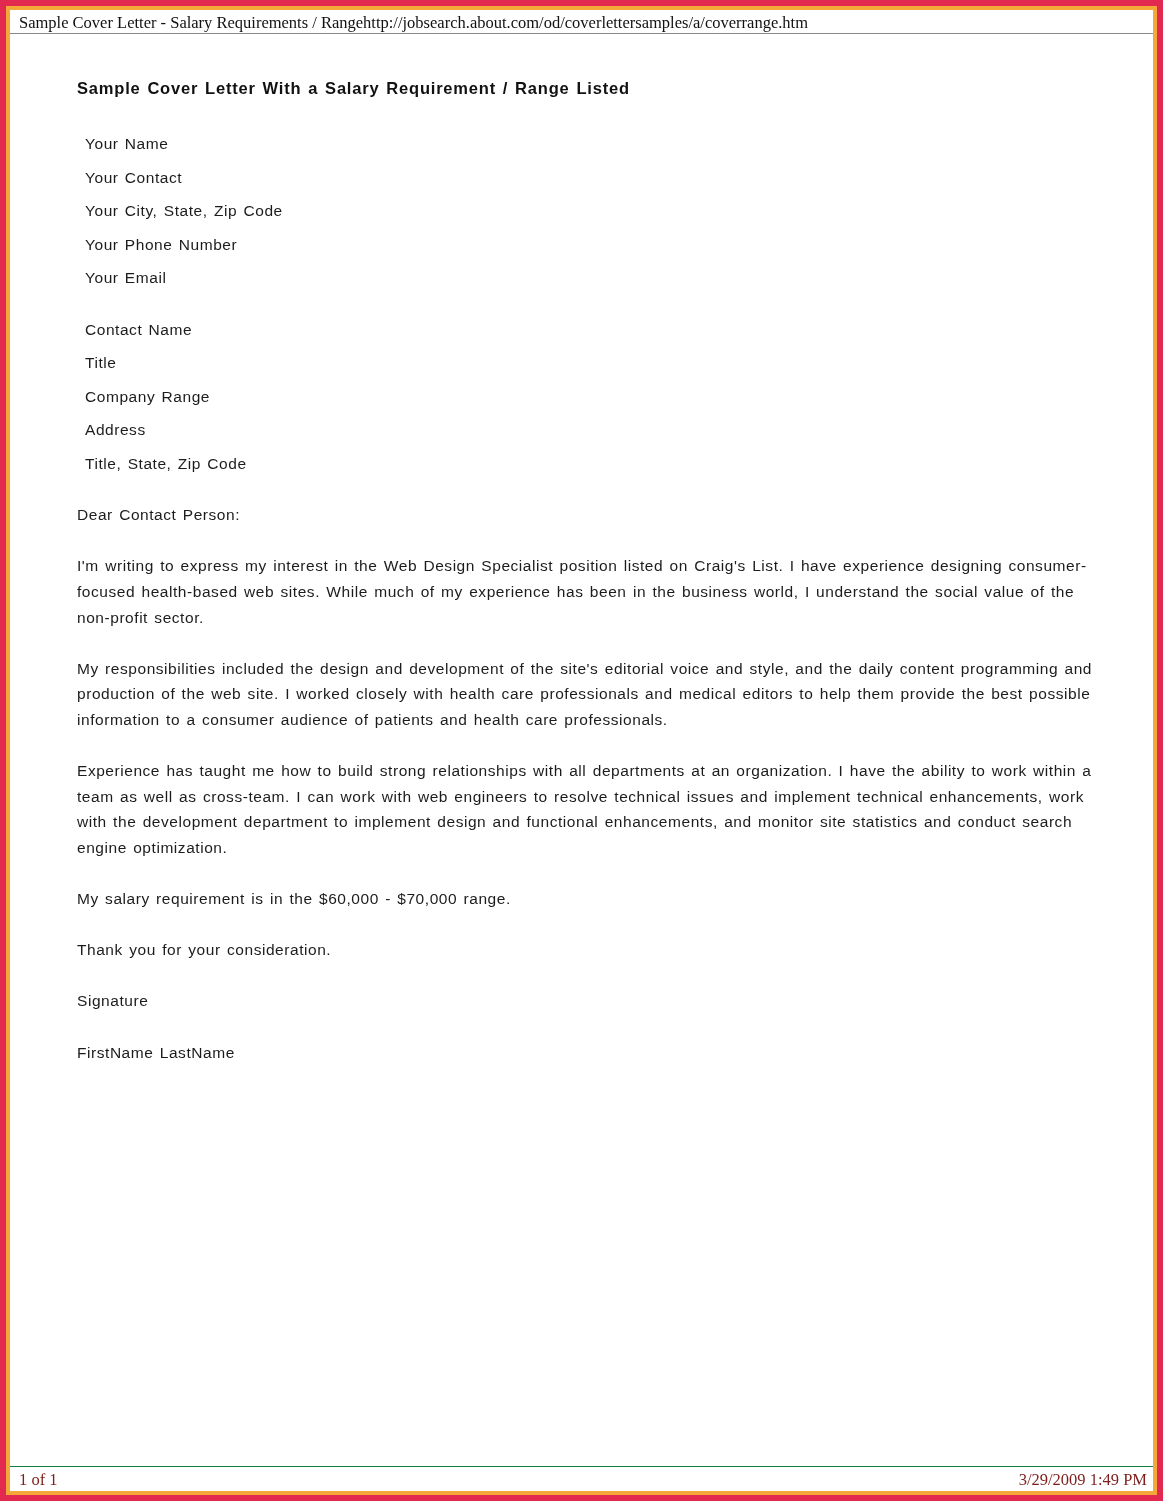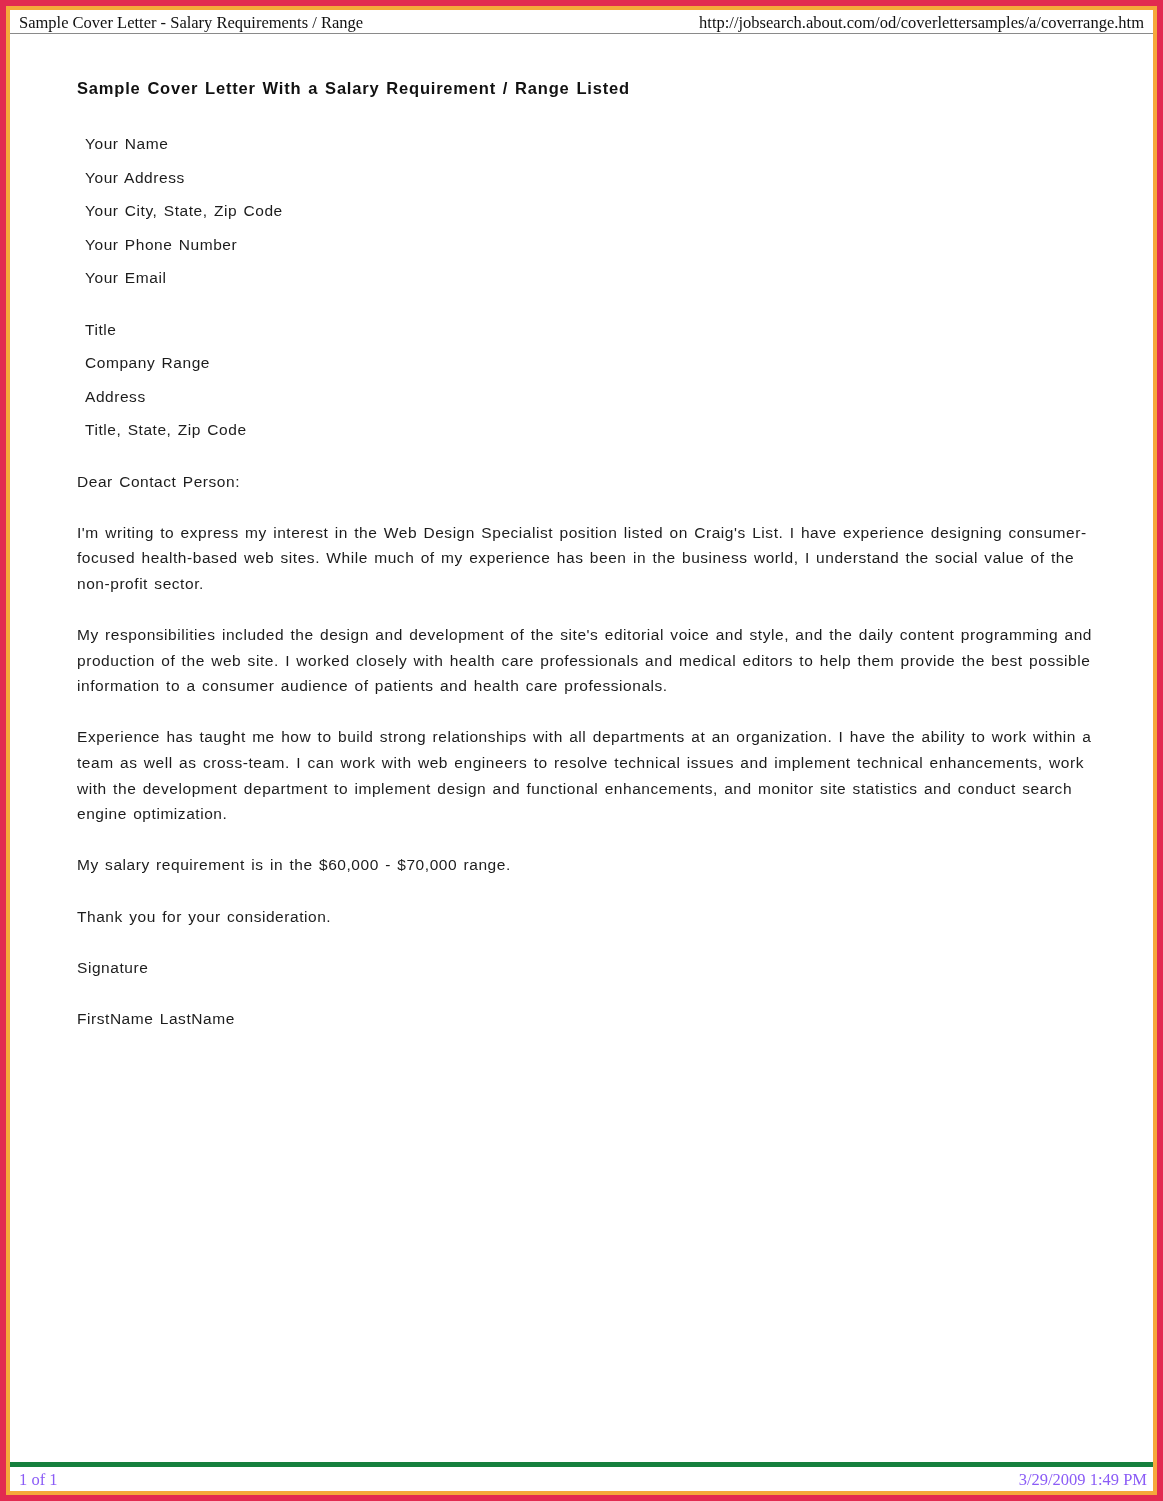--- a/index.html
+++ b/index.html
@@ -20,21 +20,20 @@
     width: 100%;
     height: 100%;
     box-sizing: border-box;
     border: 4px solid #f5a83a;   
     background: #ffffff;
     overflow: hidden;
   }
   
   .print-header {
     display: flex;
-    justify-content: space-between;
     align-items: flex-end;
     padding: 3px 9px 1px 9px;
     border-bottom: 1px solid #8a8a8a;
     font-family: "Liberation Serif", serif;
     font-size: 16.5px;
     line-height: 19px;
     color: #111111;
     white-space: nowrap;
   }
   
@@ -68,52 +67,53 @@
   
   .print-footer {
     position: absolute;
     left: 0;
     right: 0;
     bottom: 0;
     display: flex;
     justify-content: space-between;
     align-items: flex-start;
     padding: 3px 6px 2px 9px;
-    border-top: 5px solid #15803d;
+    border-top: 1px solid #15803d;
     font-family: "Liberation Serif", serif;
     font-size: 16.5px;
     line-height: 19px;
-    color: #8b5cf6;
+    color: #7f1d1d;
     background: #ffffff;
   }
 </style>
 </head>
 <body>
 
 <div class="page">
   <div class="frame">
 
     <div class="print-header">
       <span>Sample Cover Letter - Salary Requirements / Range</span>
       <span>http://jobsearch.about.com/od/coverlettersamples/a/coverrange.htm</span>
     </div>
 
     <div class="letter">
 
       <h1>Sample Cover Letter With a Salary Requirement / Range Listed</h1>
 
       <div class="block">
         <div>Your Name</div>
-        <div>Your Address</div>
+        <div>Your Contact</div>
         <div>Your City, State, Zip Code</div>
         <div>Your Phone Number</div>
         <div>Your Email</div>
       </div>
 
       <div class="block">
+        <div>Contact Name</div>
         <div>Title</div>
         <div>Company Range</div>
         <div>Address</div>
         <div>Title, State, Zip Code</div>
       </div>
 
       <div class="block">Dear Contact Person:</div>
 
       <p>I'm writing to express my interest in the Web Design Specialist position listed on Craig's List. I have experience designing consumer-focused health-based web sites. While much of my experience has been in the business world, I understand the social value of the non-profit sector.</p>
 

